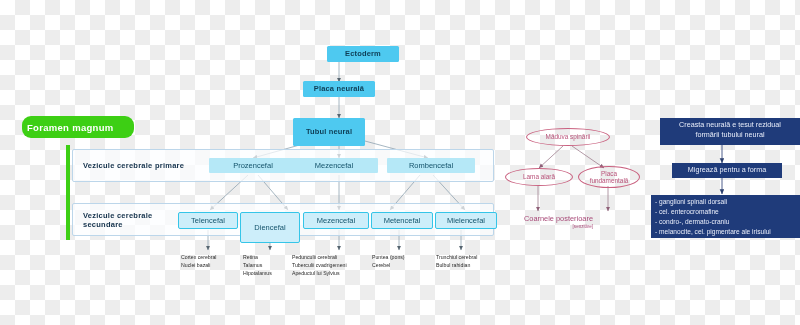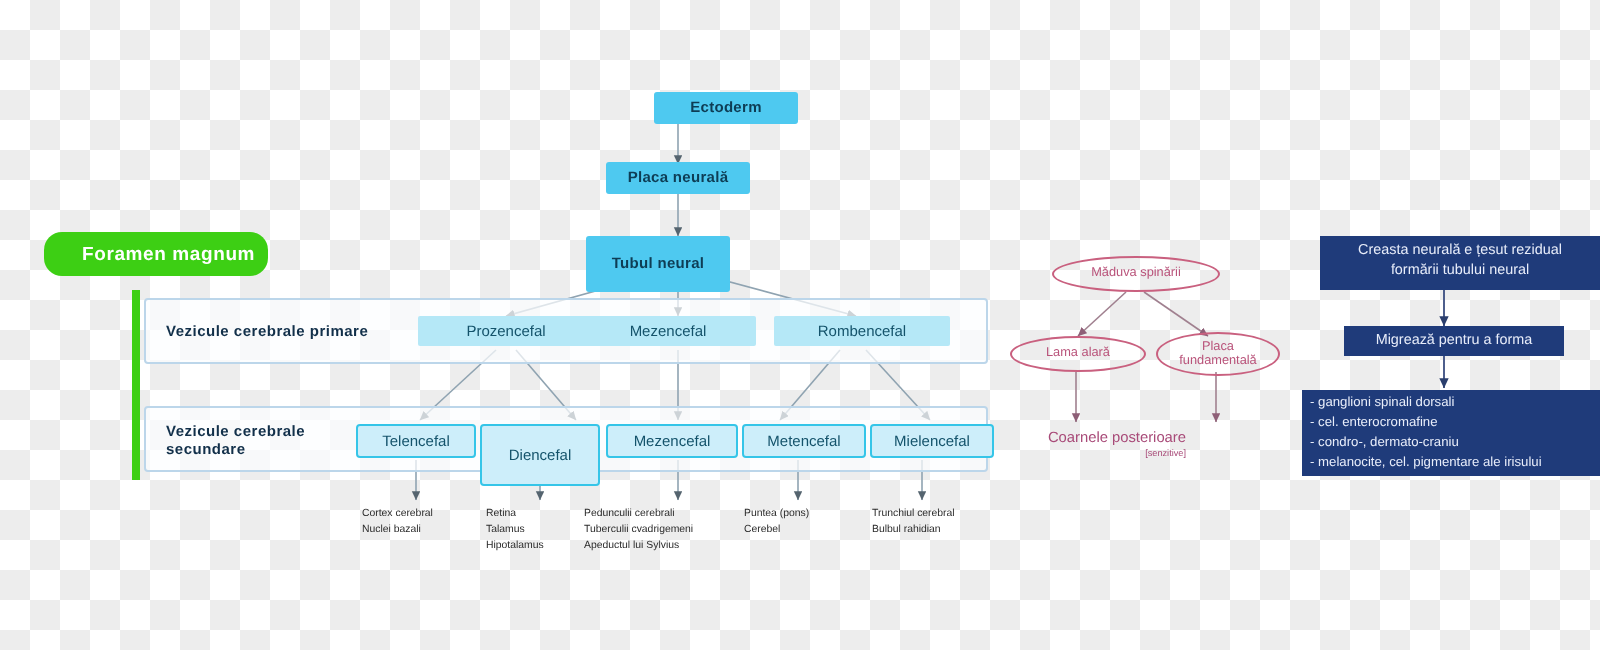--- a/index.html
+++ b/index.html
@@ -125,21 +125,21 @@
   
   .green-banner {
     position: absolute;
     background: #3dcf14;
     color: #ffffff;
     font-size: 9.5px;
     font-weight: 700;
     letter-spacing: .3px;
     border-radius: 9px;
     display: flex; align-items: center;
-    padding-left: 19px;
+    padding-left: 5px;
     white-space: nowrap;
     overflow: hidden;
   }
   .green-stem {
     position: absolute;
     background: #3dcf14;
   }
 </style>
 </head>
 <body>

